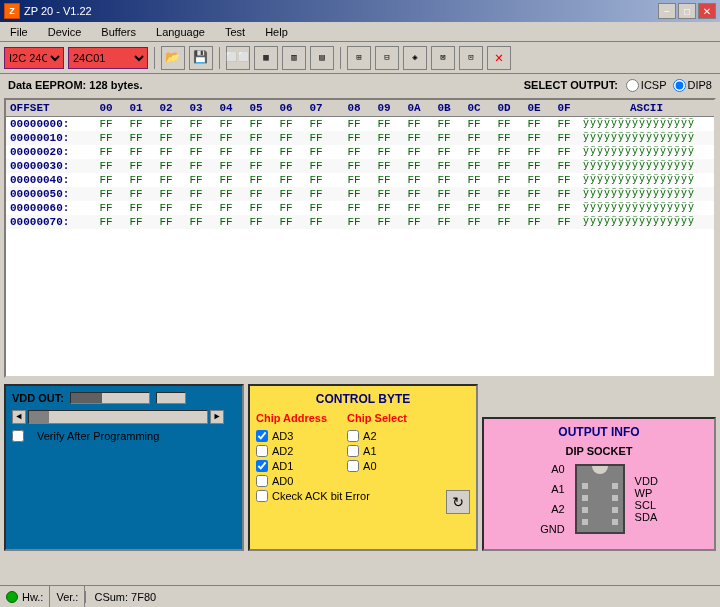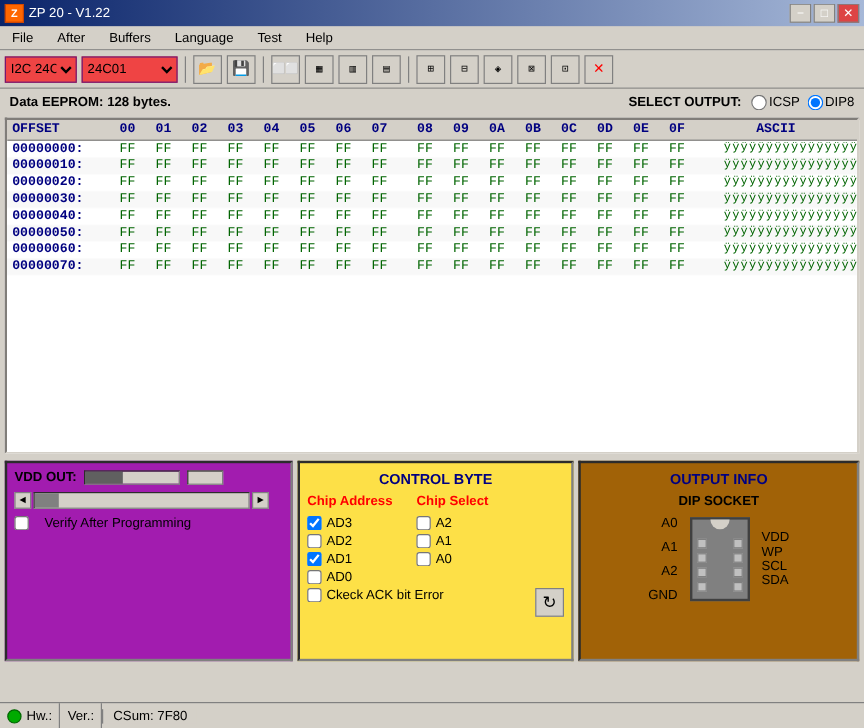--- a/index.html
+++ b/index.html
@@ -113,35 +113,35 @@
       font-size: 11px;
     }
     .hex-row {
       display: grid;
       grid-template-columns: 85px repeat(8, 30px) 8px repeat(8, 30px) 1fr;
       padding: 1px 0;
     }
     .hex-row:nth-child(even) { background: #f8f8f8; }
     .hex-offset { color: #000080; padding-left: 4px; font-weight: bold; }
     .hex-cell { text-align: center; color: #006400; }
-    .ascii-cell { color: #006400; padding-left: 4px; font-size: 10px; letter-spacing: 1px; margin-left: 20px; }
+    .ascii-cell { color: #006400; padding-left: 4px; font-size: 10px; letter-spacing: 1px; }
     .hex-gap { width: 8px; }
 
     
     .bottom-section {
       display: flex;
       height: 175px;
       padding: 4px;
       gap: 4px;
     }
 
     
     .left-panel {
       width: 240px;
-      background: #a21caf;
+      background: #0369a1;
       border: 2px inset #808080;
       padding: 6px;
       display: flex;
       flex-direction: column;
       gap: 6px;
     }
     .vdd-row { display: flex; align-items: center; gap: 6px; font-family: Arial; font-size: 11px; font-weight: bold; }
     .vdd-slider-track {
       width: 80px; height: 12px;
       background: linear-gradient(to right, #808080 40%, #d4d0c8 40%);
@@ -168,25 +168,26 @@
     .control-columns { display: flex; gap: 20px; }
     .control-col { display: flex; flex-direction: column; gap: 3px; }
     .col-header { font-weight: bold; color: red; margin-bottom: 3px; }
     .control-row { display: flex; align-items: center; gap: 4px; }
     .ckeck-row { display: flex; gap: 4px; margin-top: 3px; }
     .refresh-btn { width: 24px; height: 24px; background: #d4d0c8; border: 1px solid #808080; display: flex; align-items: center; justify-content: center; cursor: pointer; margin-left: auto; font-size: 14px; }
 
     
     .right-panel {
       flex: 1;
-      background: #a16207;
+      background: #f9a8d4;
       border: 2px inset #808080;
       padding: 6px;
       font-family: Arial;
       font-size: 11px;
+      margin-top: 33px;
     }
     .output-title { text-align: center; font-weight: bold; color: #000080; margin-bottom: 6px; font-size: 12px; }
     .dip-container { display: flex; align-items: center; justify-content: center; gap: 10px; }
     .dip-left-labels { display: flex; flex-direction: column; gap: 8px; text-align: right; font-size: 11px; }
     .dip-right-labels { display: flex; flex-direction: column; gap: 0; text-align: left; font-size: 11px; }
     .dip-chip {
       width: 50px;
       background: #808080;
       border: 2px solid #404040;
       padding: 6px 4px;
@@ -259,21 +260,21 @@
   </div>
   <div class="title-bar-buttons">
     <div class="tb-btn">−</div>
     <div class="tb-btn">□</div>
     <div class="tb-btn" style="background:#d44; color:white;">✕</div>
   </div>
 </div>
 
 <div class="menu-bar">
   <span class="menu-item">File</span>
-  <span class="menu-item">After</span>
+  <span class="menu-item">Device</span>
   <span class="menu-item">Buffers</span>
   <span class="menu-item">Language</span>
   <span class="menu-item">Test</span>
   <span class="menu-item">Help</span>
 </div>
 
 <div class="toolbar">
   <select class="toolbar-select toolbar-select-wide">
     <option>I2C 24C</option>
   </select>

